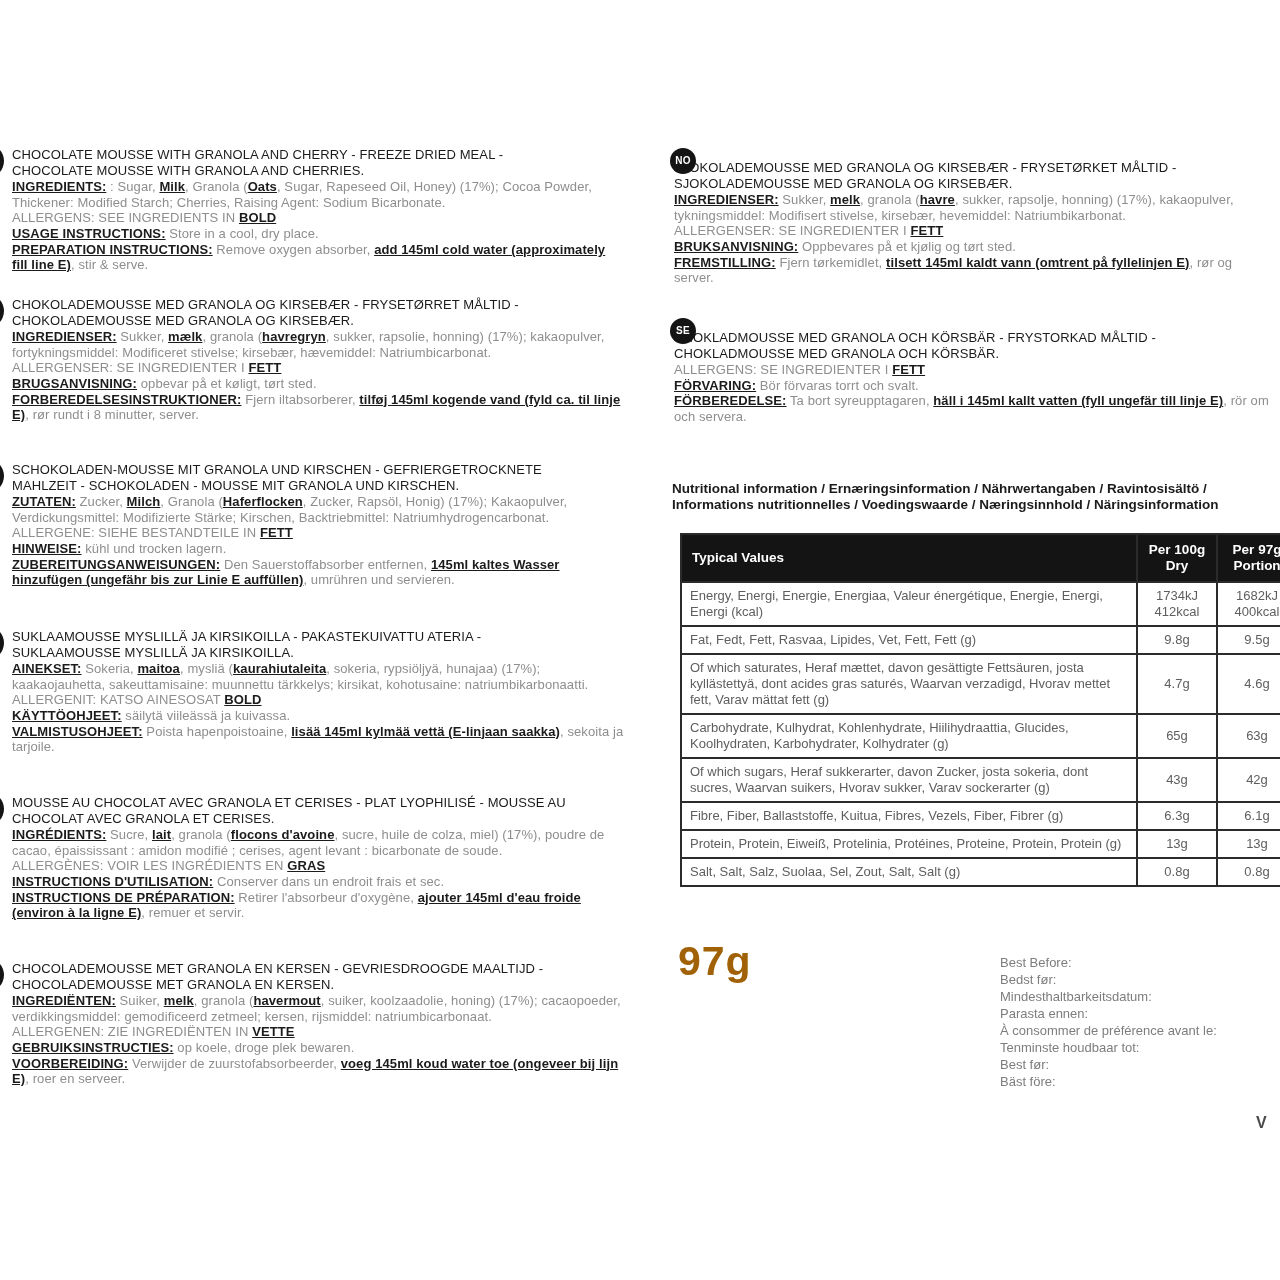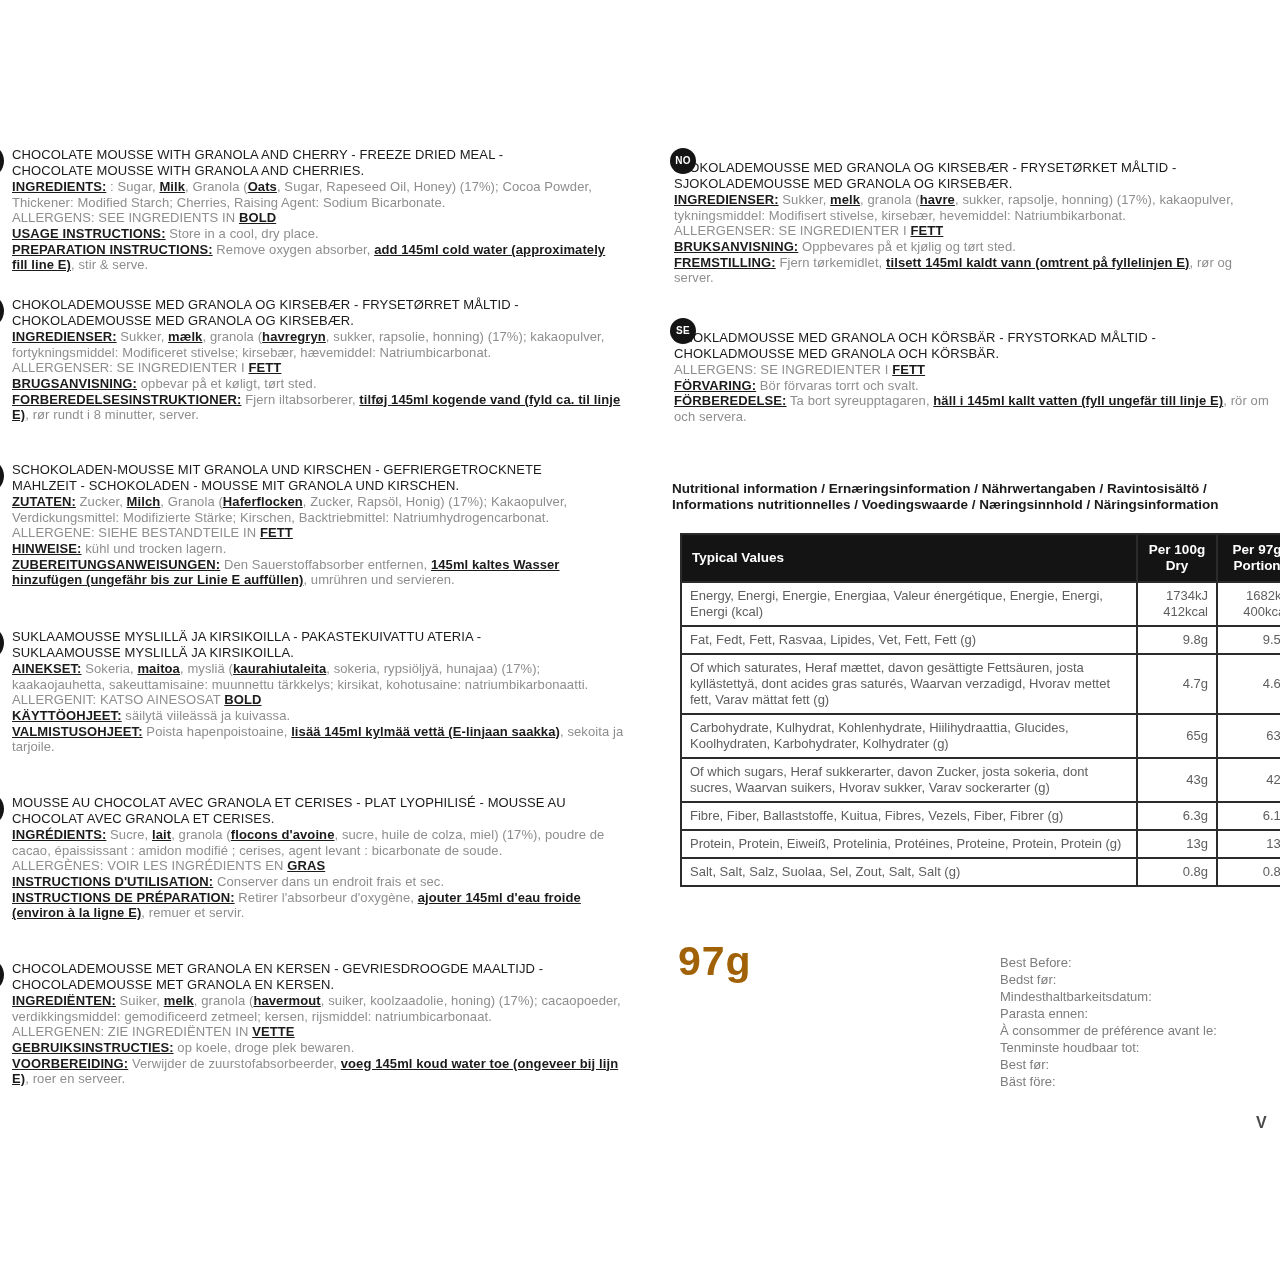--- a/index.html
+++ b/index.html
@@ -32,21 +32,21 @@
   }
   .nutri-table col.c-label{width:456px;}
   .nutri-table col.c-val{width:80px;}
   .nutri-table th,.nutri-table td{border:2px solid #2b2b2b;padding:5px 8px;line-height:16px;}
   .nutri-table thead th{
     background:#141414;color:#ffffff;font-weight:700;white-space:pre-line;
     font-size:13.5px;height:36px;vertical-align:middle;
   }
   .nutri-table thead th.h-label{text-align:left;padding-left:10px;}
   .nutri-table thead th.h-val{text-align:center;}
-  .nutri-table td.v{white-space:pre-line;text-align:right;vertical-align:middle;}
+  .nutri-table td.v{white-space:pre-line;text-align:center;vertical-align:middle;}
   .nutri-table td.l{text-align:left;vertical-align:middle;}
   
   .weight{position:absolute;left:678px;top:938px;font-size:41px;font-weight:700;color:#a16207;letter-spacing:1px;}
   .best-before{position:absolute;left:1000px;top:954px;font-size:13px;line-height:17px;color:#7d7d7d;}
   .corner-mark{position:absolute;left:1256px;top:1114px;font-size:16px;font-weight:700;color:#4a4a4a;}
 </style>
 </head>
 <body>
 
 <div class="canvas">

